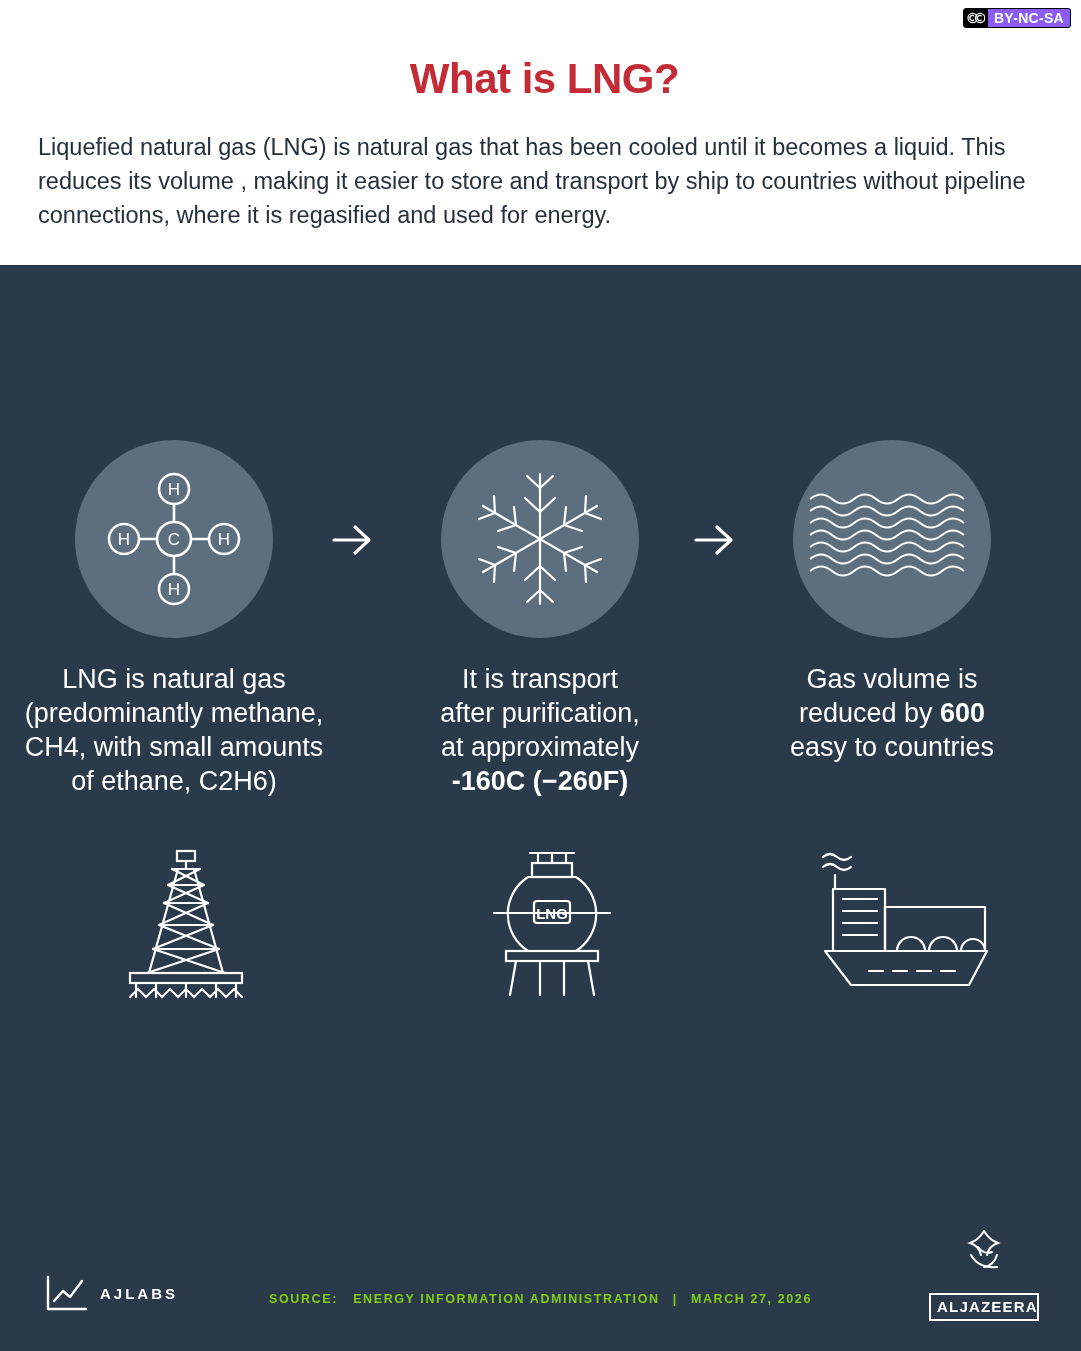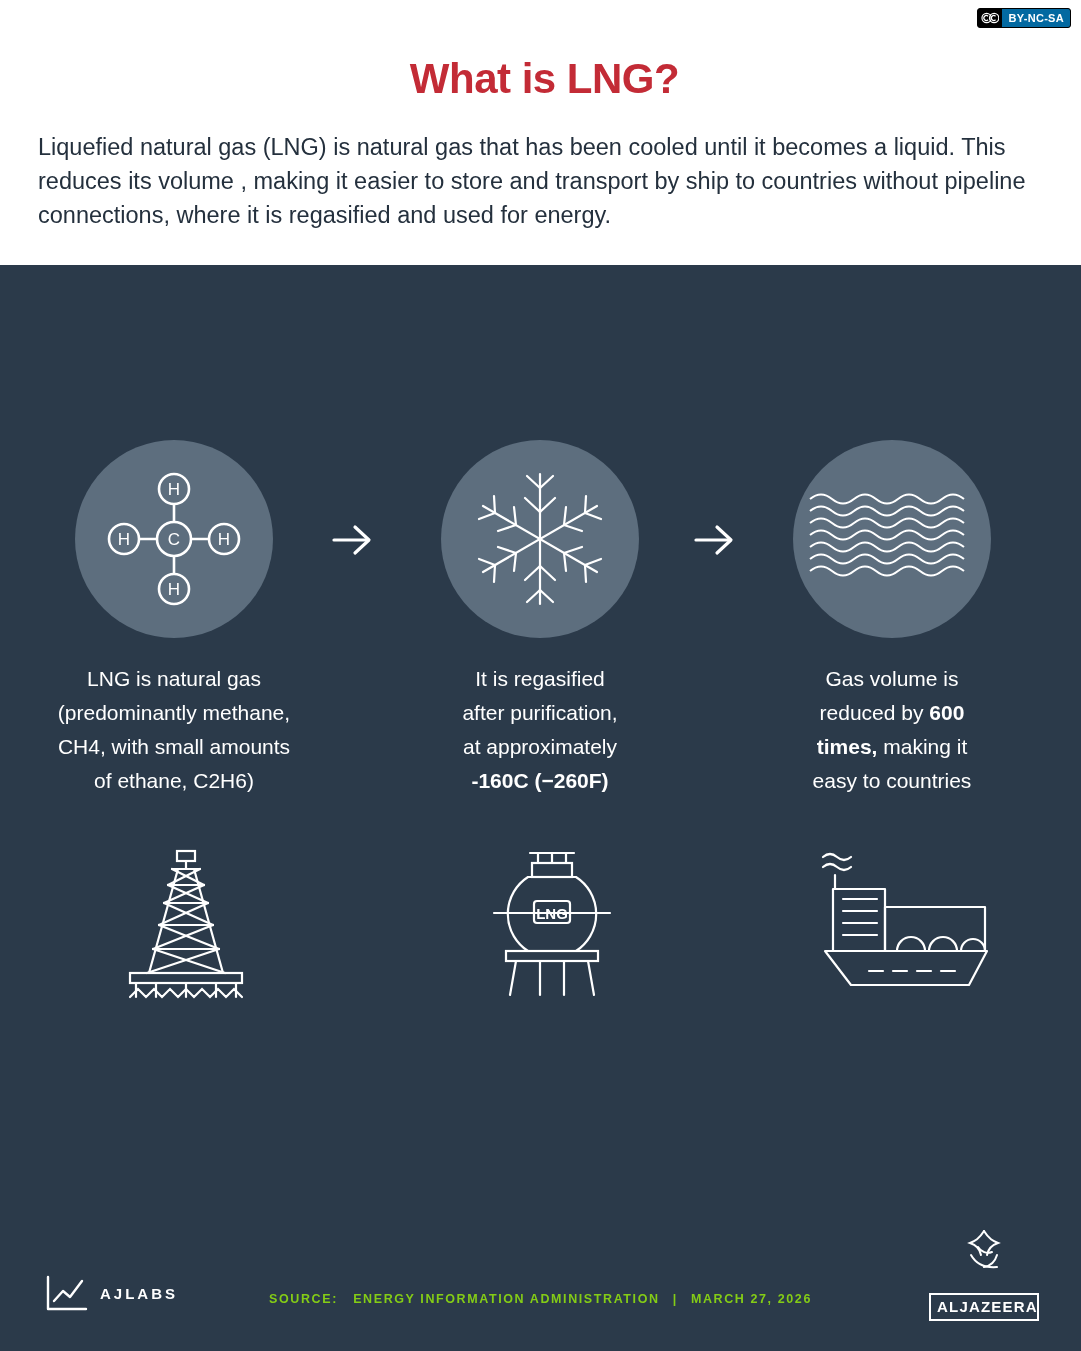--- a/index.html
+++ b/index.html
@@ -45,23 +45,23 @@
     background: #000;
     color: #fff;
     font-size: 12px;
     font-weight: bold;
     font-family: "DejaVu Sans", sans-serif;
   }
   .cc-badge .cc-text {
     display: flex;
     align-items: center;
     padding: 0 6px;
-    background: #0369a1;
-    color: #ffffff;
-    font-size: 11px;
+    background: #8b5cf6;
+    color: #ffffff;
+    font-size: 14px;
     font-weight: bold;
     letter-spacing: 0.3px;
   }
   .title {
     position: absolute;
     left: 0;
     top: 55px;
     width: 1081px;
     text-align: center;
     color: #c32b36;
@@ -125,21 +125,21 @@
     width: 48px;
     height: 44px;
     color: #ffffff;
   }
   .arrow.a1 { left: 328px; }
   .arrow.a2 { left: 690px; }
 
   .caption {
     margin-top: 24px;
     color: #ffffff;
-    font-size: 21px;
+    font-size: 27px;
     line-height: 34px;
   }
   .caption b { font-weight: bold; }
 
   
   .icons-row {
     position: absolute;
     left: 12px;
     top: 580px;
     width: 1081px;
@@ -310,21 +310,21 @@
                   <line x1="99" y1="61" x2="117" y2="67"></line>
                 <line x1="30" y1="101" x2="29" y2="118"></line>
                   <line x1="30" y1="101" x2="14" y2="95"></line>
                 <line x1="51" y1="89" x2="49" y2="107"></line>
                   <line x1="51" y1="89" x2="33" y2="83"></line>
               </g>
             </g>
           </svg>
         </div>
         <div class="caption">
-          <div>It is regasified</div>
+          <div>It is transport</div>
           <div>after purification,</div>
           <div>at approximately</div>
           <div><b>-160C (−260F)</b></div>
         </div>
       </div>
 
       <div class="arrow a2">
         <svg width="48" height="44" viewBox="0 0 48 44" aria-hidden="true">
           <g stroke="#ffffff" stroke-width="3.2" fill="none" stroke-linecap="round" stroke-linejoin="round">
             <line x1="6" y1="22" x2="40" y2="22"></line>
@@ -344,23 +344,20 @@
               <path d="M5 68 q11 -9 22 0 t22 0 t22 0 t22 0 t22 0 t22 0 t22 0"></path>
               <path d="M5 80 q11 -9 22 0 t22 0 t22 0 t22 0 t22 0 t22 0 t22 0"></path>
               <path d="M5 92 q11 -9 22 0 t22 0 t22 0 t22 0 t22 0 t22 0 t22 0"></path>
             </g>
           </svg>
         </div>
         <div class="caption">
           <div>Gas volume is</div>
           <div>
             <span>reduced by </span><b>600</b>
-          </div>
-          <div>
-            <b>times,</b><span> making it</span>
           </div>
           <div>easy to countries</div>
         </div>
       </div>
     </div>
 
     <div class="icons-row">
 
       <div class="icon-slot i1">
         <svg width="140" height="165" viewBox="0 0 140 165" aria-hidden="true">

